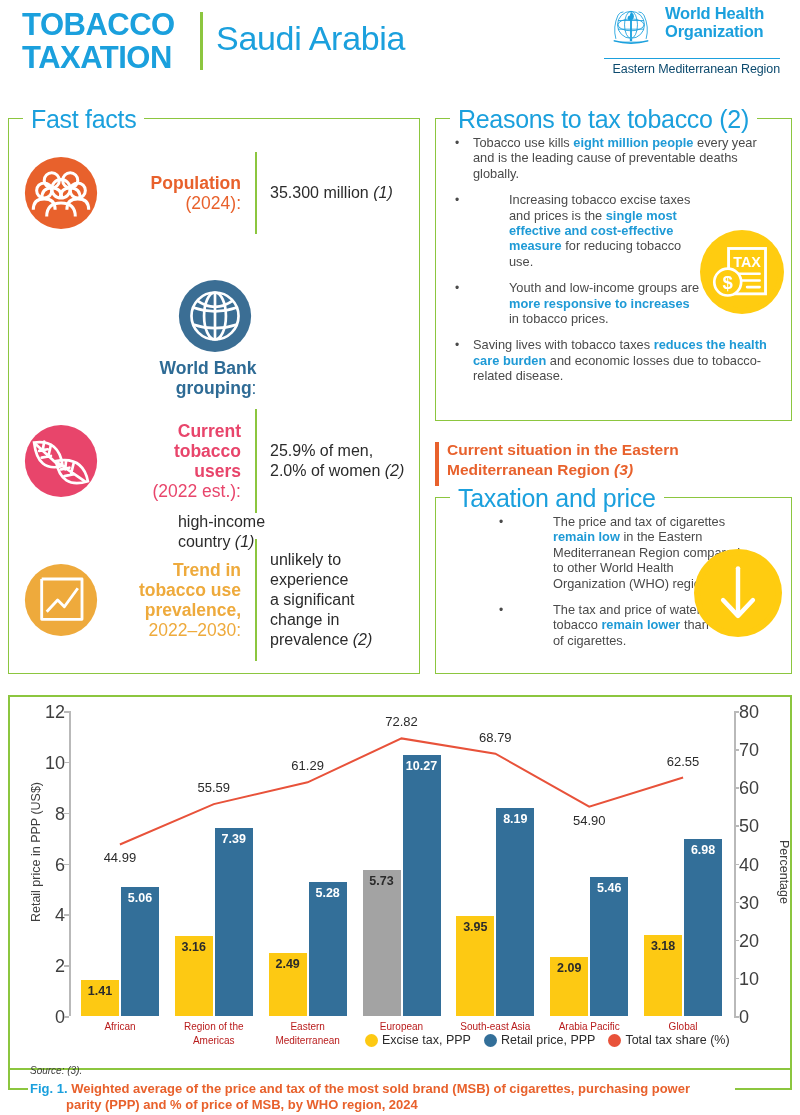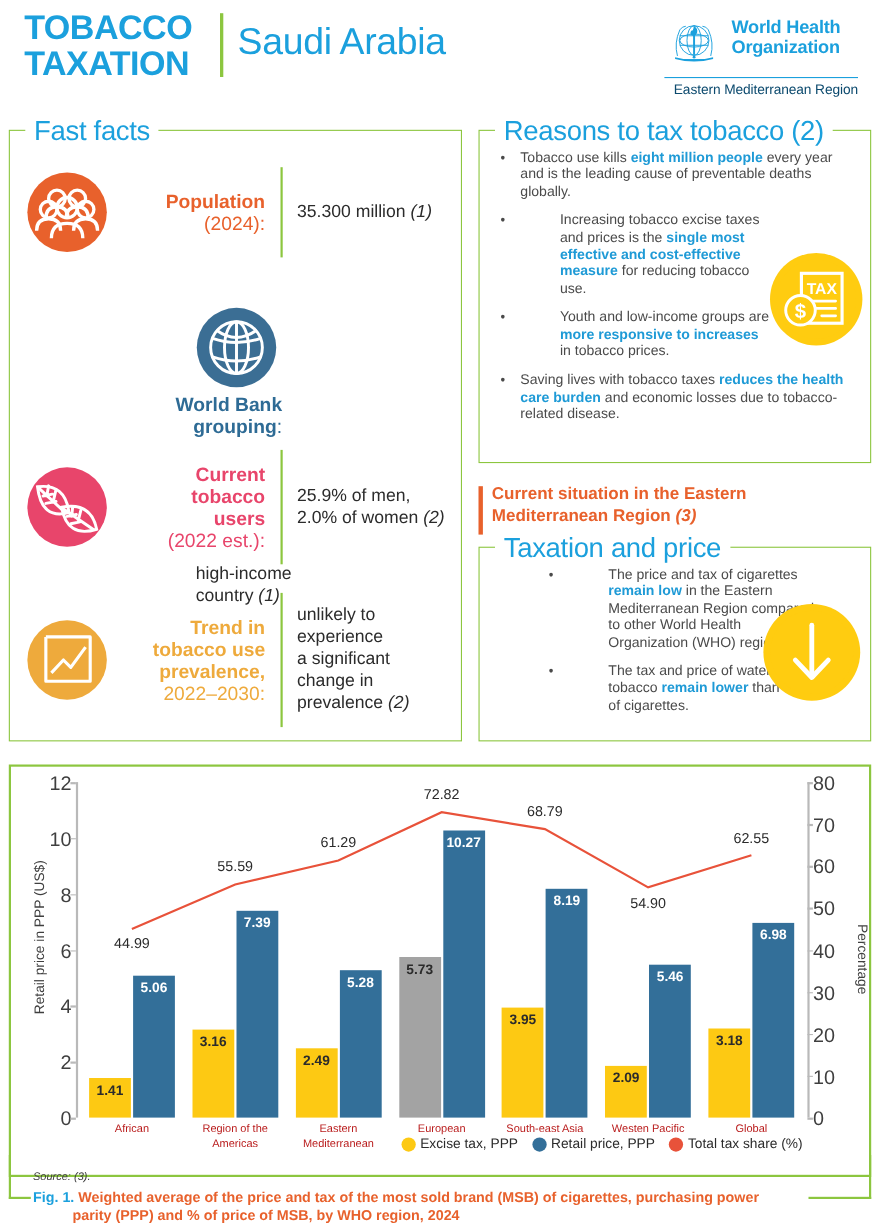--- a/index.html
+++ b/index.html
@@ -20,21 +20,21 @@
     letter-spacing: -0.5px; color: #1ba0dd;
   }
   .brand-rule {
     position: absolute; left: 200px; top: 12px;
     width: 3px; height: 58px; background: #8cc63f;
   }
   .country {
     position: absolute; left: 216px; top: 19px;
     font-size: 34px; color: #1ba0dd; letter-spacing: -0.3px;
   }
-  .who-logo { position: absolute; left: 604px; top: 12px; width: 180px; }
+  .who-logo { position: absolute; left: 604px; top: 0; width: 180px; }
   .who-row { display: flex; align-items: flex-start; gap: 7px; }
   .who-emblem { width: 54px; height: 54px; flex: 0 0 54px; }
   .who-name {
     font-weight: bold; font-size: 16.5px; line-height: 18px;
     color: #1ba0dd; padding-top: 4px; letter-spacing: -0.2px;
   }
   .who-sep { margin-top: 4px; height: 1px; background: #1ba0dd; width: 176px; }
   .who-region {
     margin-top: 3px; font-size: 12.5px; color: #0c4a6e;
     text-align: right; width: 176px; letter-spacing: -0.1px;
@@ -454,27 +454,27 @@
             <div class="bar-lbl">10.27</div>
           </div>
           <div class="xlabel" style="left: 273.5px; white-space: pre-line;">European</div>
           <div class="bar excise" style="left: 383.357px; height: 100.396px; background: rgb(253, 201, 19);">
             <div class="bar-lbl">3.95</div>
           </div>
           <div class="bar retail" style="left: 423.357px; height: 208.162px; background: rgb(51, 111, 153);">
             <div class="bar-lbl">8.19</div>
           </div>
           <div class="xlabel" style="left: 367.357px; white-space: pre-line;">South-east Asia</div>
-          <div class="bar excise" style="left: 477.214px; height: 47px; background: rgb(253, 201, 19);">
+          <div class="bar excise" style="left: 477.214px; height: 59px; background: rgb(253, 201, 19);">
             <div class="bar-lbl">2.09</div>
           </div>
           <div class="bar retail" style="left: 517.214px; height: 138.775px; background: rgb(51, 111, 153);">
             <div class="bar-lbl">5.46</div>
           </div>
-          <div class="xlabel" style="left: 461.214px; white-space: pre-line;">Westen Pacific</div>
+          <div class="xlabel" style="left: 461.214px; white-space: pre-line;">Arabia Pacific</div>
           <div class="bar excise" style="left: 571.071px; height: 80.825px; background: rgb(253, 201, 19);">
             <div class="bar-lbl">3.18</div>
           </div>
           <div class="bar retail" style="left: 611.071px; height: 177.408px; background: rgb(51, 111, 153);">
             <div class="bar-lbl">6.98</div>
           </div>
           <div class="xlabel" style="left: 555.071px; white-space: pre-line;">Global</div>
           <div class="line-lbl" style="left: 11.9286px; top: 139.476px;">44.99</div>
           <div class="line-lbl" style="left: 105.786px; top: 69.0631px;">55.59</div>
           <div class="line-lbl" style="left: 199.643px; top: 47.3319px;">61.29</div>

